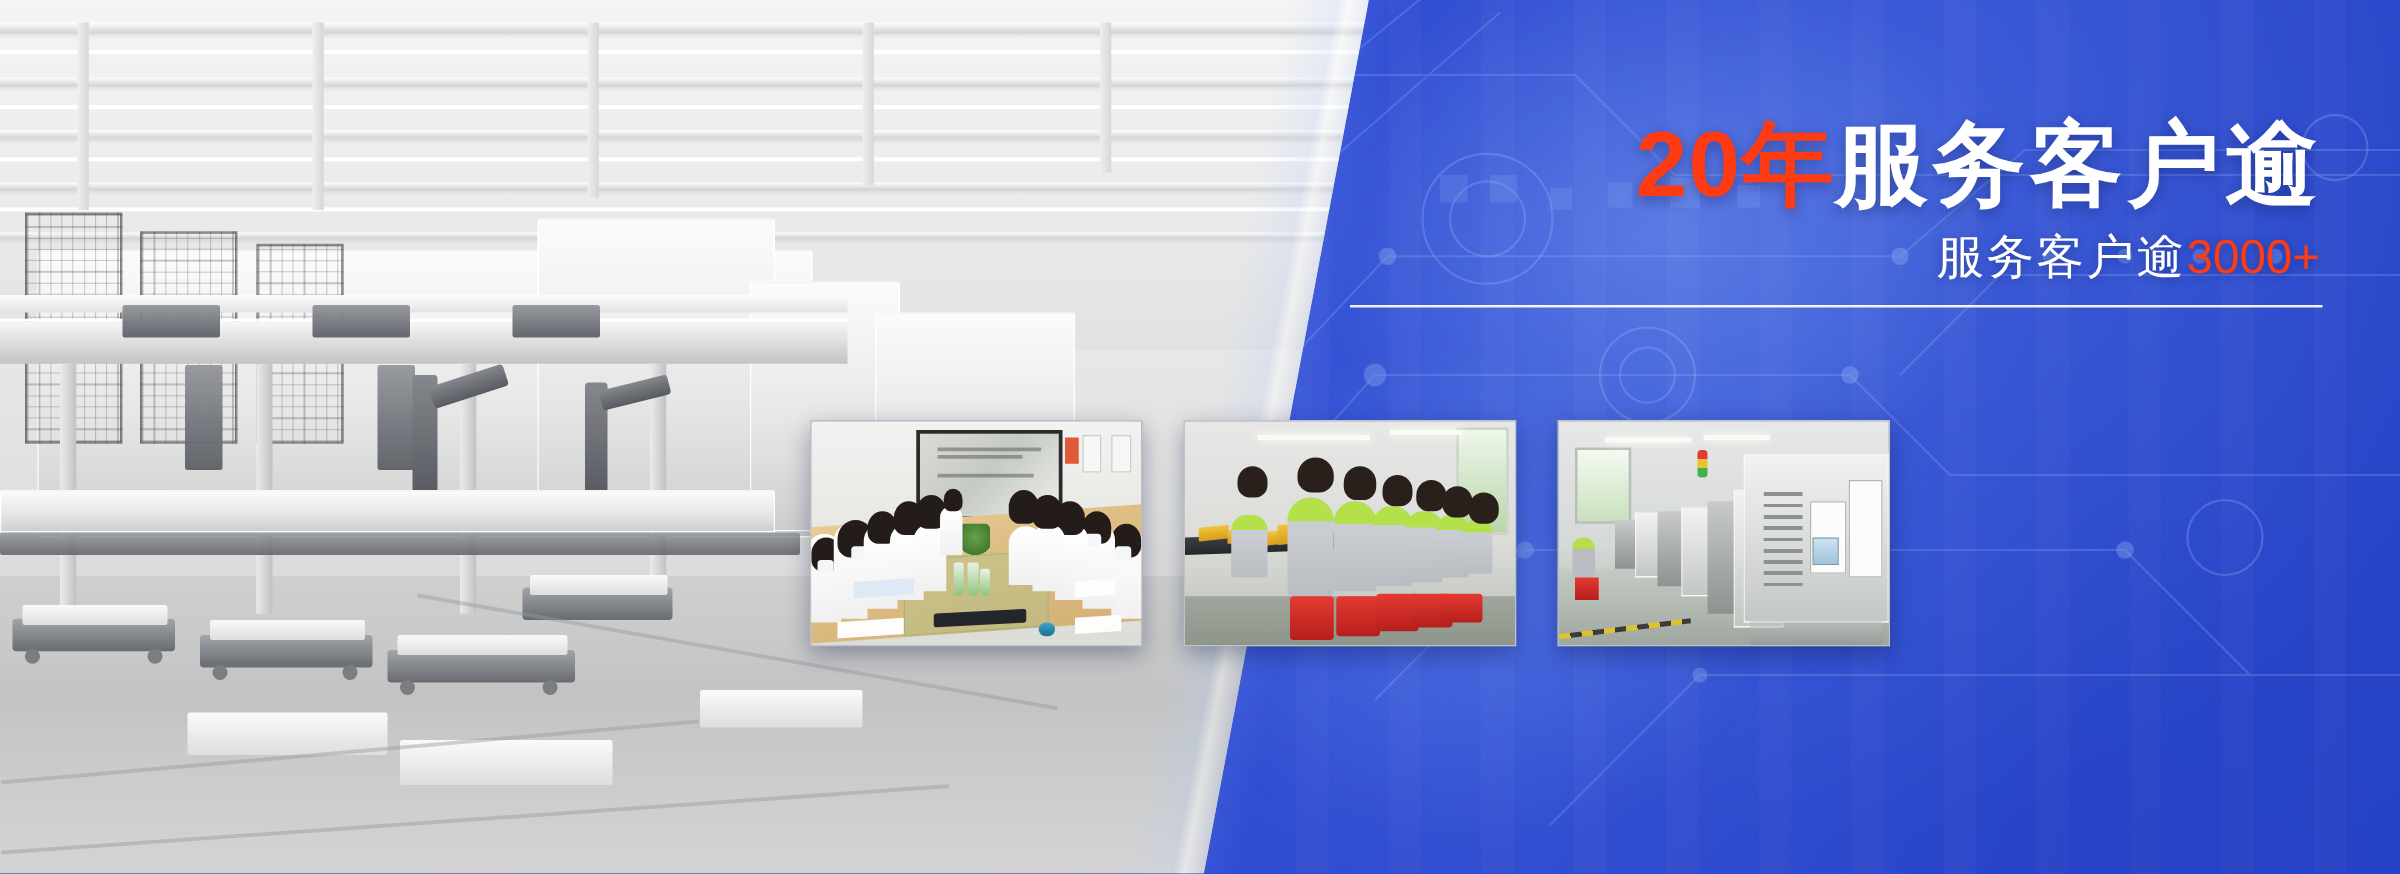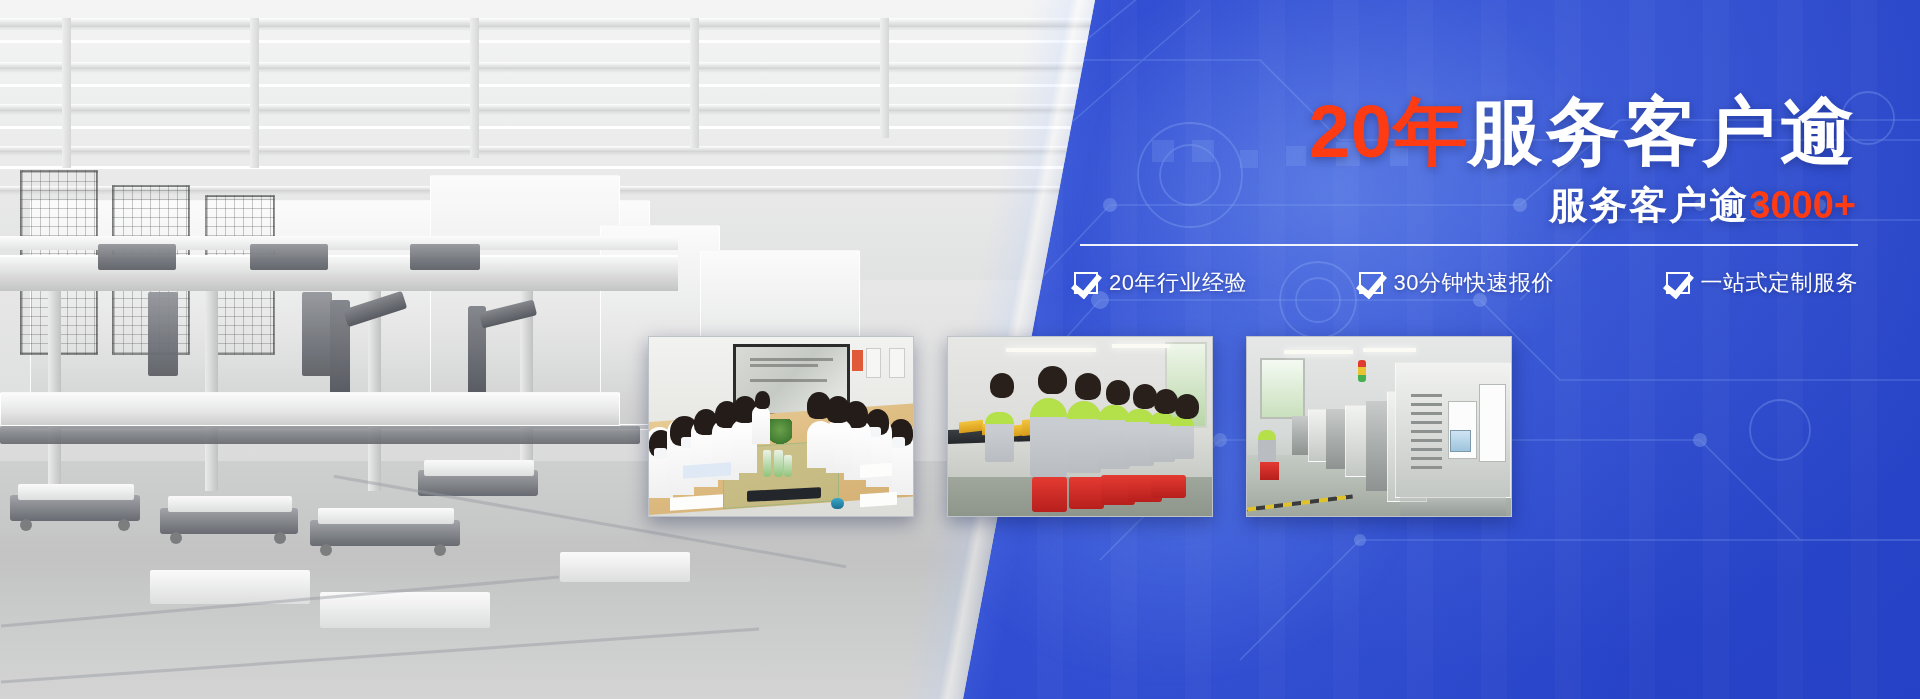--- a/index.html
+++ b/index.html
@@ -109,21 +109,21 @@
   .headline{
     position:absolute; right:0; top:95px;
     font-size:74px; line-height:1; font-weight:bold; white-space:nowrap;
     letter-spacing:1px; text-shadow:0 3px 10px rgba(10,20,70,.35);
   }
   .headline .hl-num{ color:#ff3b13; }
   .headline .hl-rest{ color:#ffffff; letter-spacing:4px; }
 
   .subline{
     position:absolute; right:2px; top:180px;
-    font-size:38px; font-weight:bold; color:#ffffff; white-space:nowrap;
+    font-size:38px; font-weight:normal; color:#ffffff; white-space:nowrap;
     letter-spacing:2px; text-shadow:0 2px 8px rgba(10,20,70,.35);
   }
   .subline .sub-num{ color:#ff3b13; letter-spacing:0; }
 
   .divider{
     position:absolute; left:12px; top:244px; width:778px; height:2px;
     background:rgba(255,255,255,.92);
   }
 
   .features{
@@ -364,34 +364,20 @@
     <div class="headline">
       <span class="hl-num">20年</span><span class="hl-rest">服务客户逾</span>
     </div>
 
     <div class="subline">
       <span>服务客户逾</span><span class="sub-num">3000+</span>
     </div>
 
     <div class="divider"></div>
 
-    <div class="features">
-      <div class="feature">
-        <span class="check-box"></span>
-        <span class="feature-label">20年行业经验</span>
-      </div>
-      <div class="feature">
-        <span class="check-box"></span>
-        <span class="feature-label">30分钟快速报价</span>
-      </div>
-      <div class="feature">
-        <span class="check-box"></span>
-        <span class="feature-label">一站式定制服务</span>
-      </div>
-    </div>
   </div>
 
   <div class="photos">
 
     <div class="photo p1">
       <div class="scene">
         <div class="wall"></div>
         <div class="screen">
             <div class="screen-txt" style="top:16%"></div>
             <div class="screen-txt" style="top:26%;width:62%"></div>

